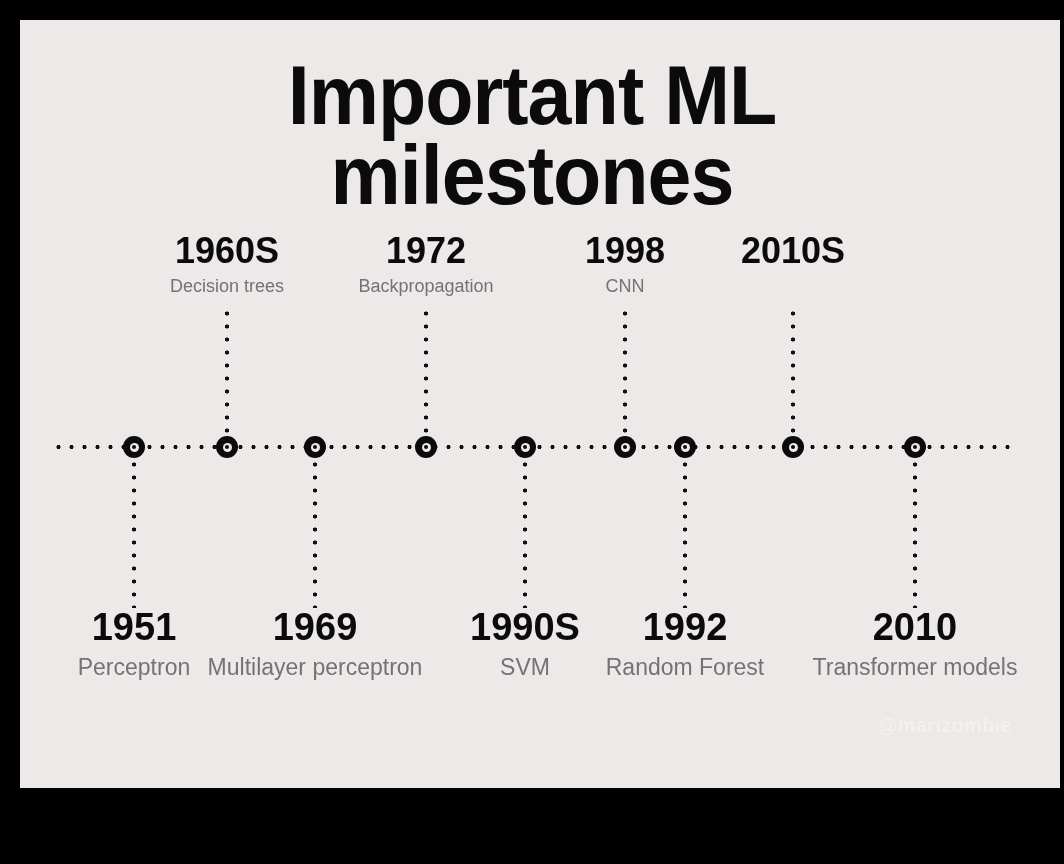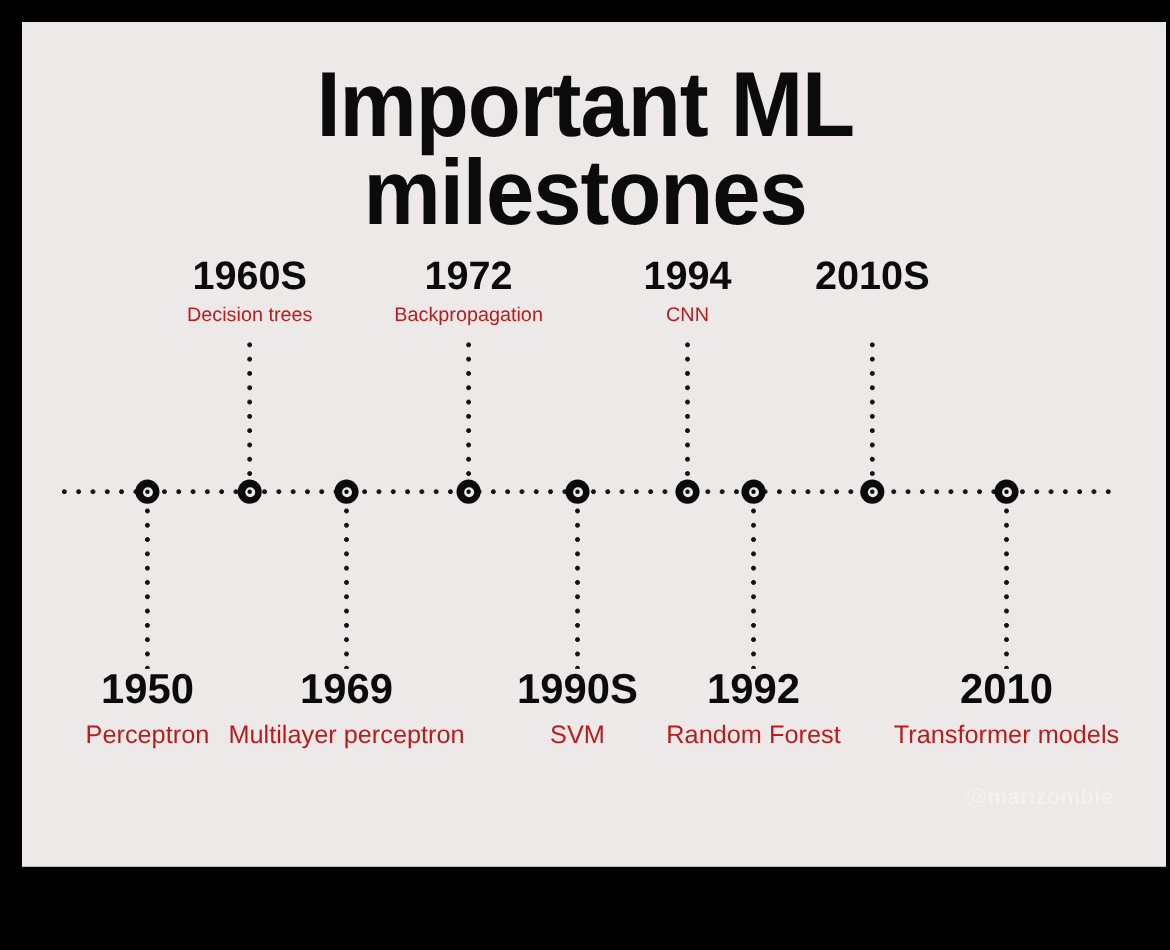--- a/index.html
+++ b/index.html
@@ -121,21 +121,21 @@
     color: #0B0B0B;
   }
   .milestone.below .m-year {
     font-size: 38px;
   }
   .m-desc {
     font-family: "Liberation Sans", sans-serif;
     font-weight: 400;
     font-size: 18px;
     line-height: 1.25;
-    color: #b91c1c;
+    color: #737373;
     margin-top: 6px;
   }
   .milestone.below .m-desc {
     font-size: 23px;
     margin-top: 7px;
   }
 
   
   #watermark {
     position: absolute;
@@ -177,41 +177,41 @@
       <div class="connector" style="left: 295px; top: 438px; height: 150px;"></div>
       <div class="connector" style="left: 406px; top: 287px; height: 129px;"></div>
       <div class="connector" style="left: 505px; top: 438px; height: 150px;"></div>
       <div class="connector" style="left: 605px; top: 287px; height: 129px;"></div>
       <div class="connector" style="left: 665px; top: 438px; height: 150px;"></div>
       <div class="connector" style="left: 773px; top: 287px; height: 129px;"></div>
       <div class="connector" style="left: 895px; top: 438px; height: 150px;"></div>
     </div>
   <div id="milestones-layer">
       <div class="milestone below" style="left: 114px; top: 588px;">
-        <div class="m-year">1950</div>
+        <div class="m-year">1951</div>
         <div class="m-desc">Perceptron</div>
       </div>
       <div class="milestone above" style="left: 207px; top: 213px; text-align: center;">
         <div class="m-year">1960S</div>
         <div class="m-desc">Decision trees</div>
       </div>
       <div class="milestone below" style="left: 295px; top: 588px;">
         <div class="m-year">1969</div>
         <div class="m-desc">Multilayer perceptron</div>
       </div>
       <div class="milestone above" style="left: 406px; top: 213px;">
         <div class="m-year">1972</div>
         <div class="m-desc">Backpropagation</div>
       </div>
       <div class="milestone below" style="left: 505px; top: 588px;">
         <div class="m-year">1990S</div>
         <div class="m-desc">SVM</div>
       </div>
       <div class="milestone above" style="left: 605px; top: 213px;">
-        <div class="m-year">1994</div>
+        <div class="m-year">1998</div>
         <div class="m-desc">CNN</div>
       </div>
       <div class="milestone below" style="left: 665px; top: 588px;">
         <div class="m-year">1992</div>
         <div class="m-desc">Random Forest</div>
       </div>
       <div class="milestone above" style="left: 773px; top: 213px;">
         <div class="m-year">2010S</div>
       </div>
       <div class="milestone below" style="left: 895px; top: 588px;">

